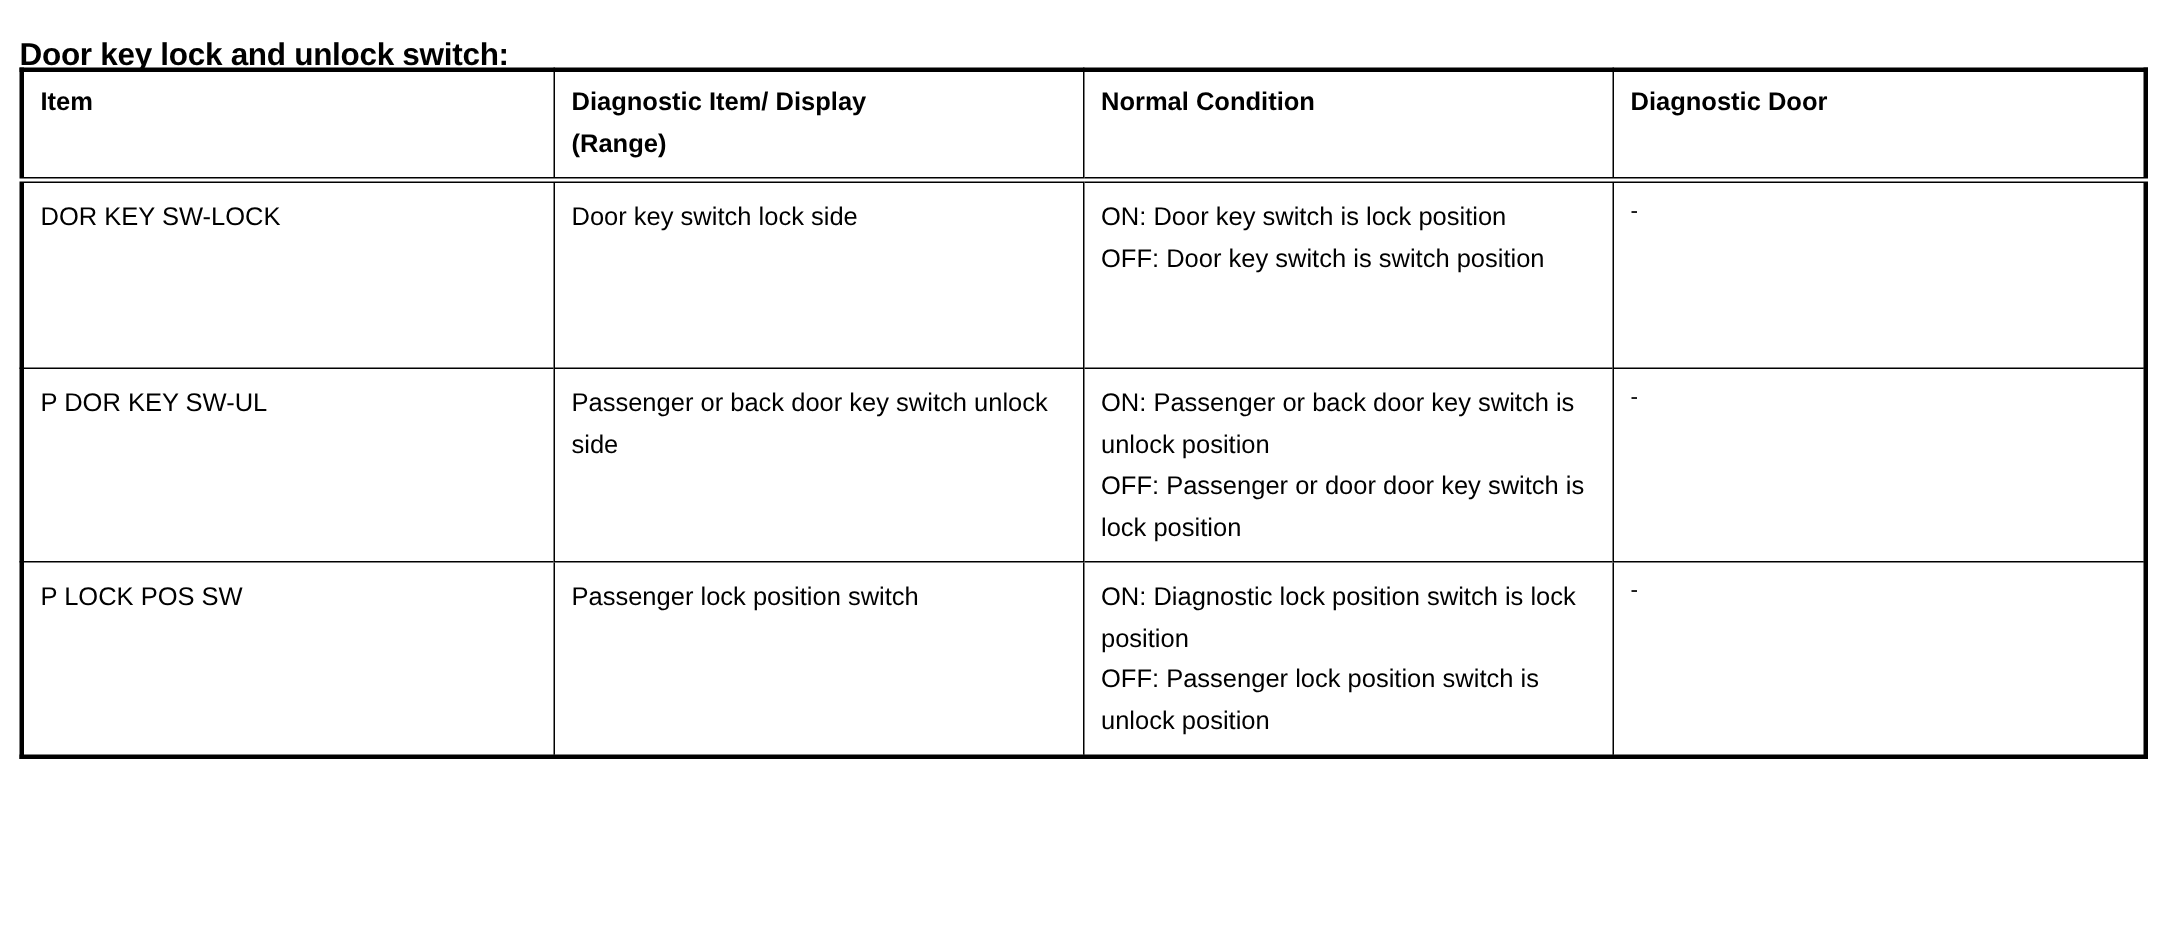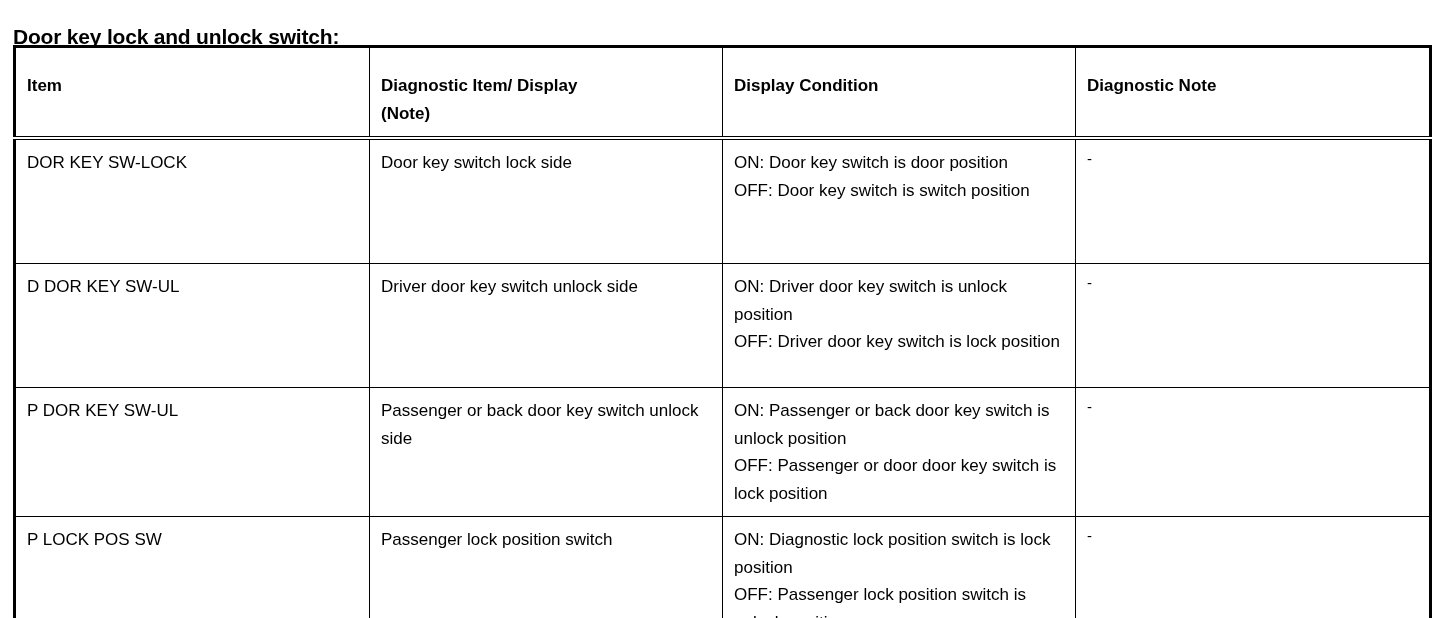--- a/index.html
+++ b/index.html
@@ -54,21 +54,21 @@
     vertical-align: top;
     text-align: left;
     padding: 9px 11px 9px 11px;
     font-size: 17px;
     line-height: 27.5px;
     font-weight: normal;
   }
   .spec-table thead th {
     font-weight: bold;
     height: 48px;
-    padding-top: 24px;
+    padding-top: 6px;
   }
   .spec-table thead tr {
     border-bottom: 3px double #000000;
   }
   .spec-table thead th {
     border-bottom: 4px double #000000;
   }
   .spec-table tbody tr td {
     border-top: 1.5px solid #000000;
   }
@@ -94,51 +94,40 @@
       <col class="c-item">
       <col class="c-measure">
       <col class="c-normal">
       <col class="c-note">
     </colgroup>
     <thead>
       <tr>
         <th>Item</th>
         <th>
           <span class="cell-line">Diagnostic Item/ Display</span>
-          <span class="cell-line">(Note)</span>
+          <span class="cell-line">(Range)</span>
         </th>
-        <th>Display Condition</th>
-        <th>Diagnostic Note</th>
+        <th>Normal Condition</th>
+        <th>Diagnostic Door</th>
       </tr>
     </thead>
     <tbody>
 
       <tr>
         <td>DOR KEY SW-LOCK</td>
         <td>Door key switch lock side</td>
         <td>
-          <span class="cell-line">ON: Door key switch is door position</span>
+          <span class="cell-line">ON: Door key switch is lock position</span>
           <span class="cell-line">OFF: Door key switch is switch position</span>
         </td>
         <td>
           <span class="note-dash">-</span>
         </td>
       </tr>
 
-      <tr>
-        <td>D DOR KEY SW-UL</td>
-        <td>Driver door key switch unlock side</td>
-        <td>
-          <span class="cell-line">ON: Driver door key switch is unlock position</span>
-          <span class="cell-line">OFF: Driver door key switch is lock position</span>
-        </td>
-        <td>
-          <span class="note-dash">-</span>
-        </td>
-      </tr>
 
       <tr>
         <td>P DOR KEY SW-UL</td>
         <td>Passenger or back door key switch unlock side</td>
         <td>
           <span class="cell-line">ON: Passenger or back door key switch is unlock position</span>
           <span class="cell-line">OFF: Passenger or door door key switch is lock position</span>
         </td>
         <td>
           <span class="note-dash">-</span>

